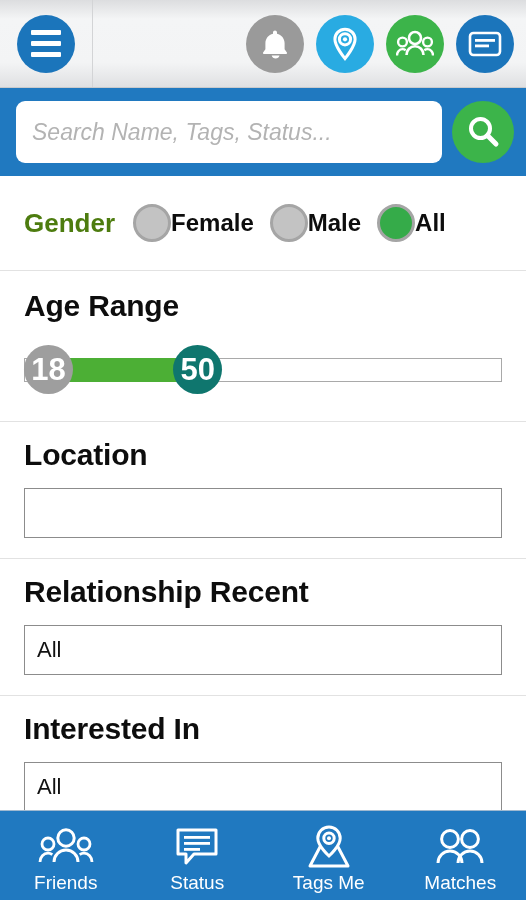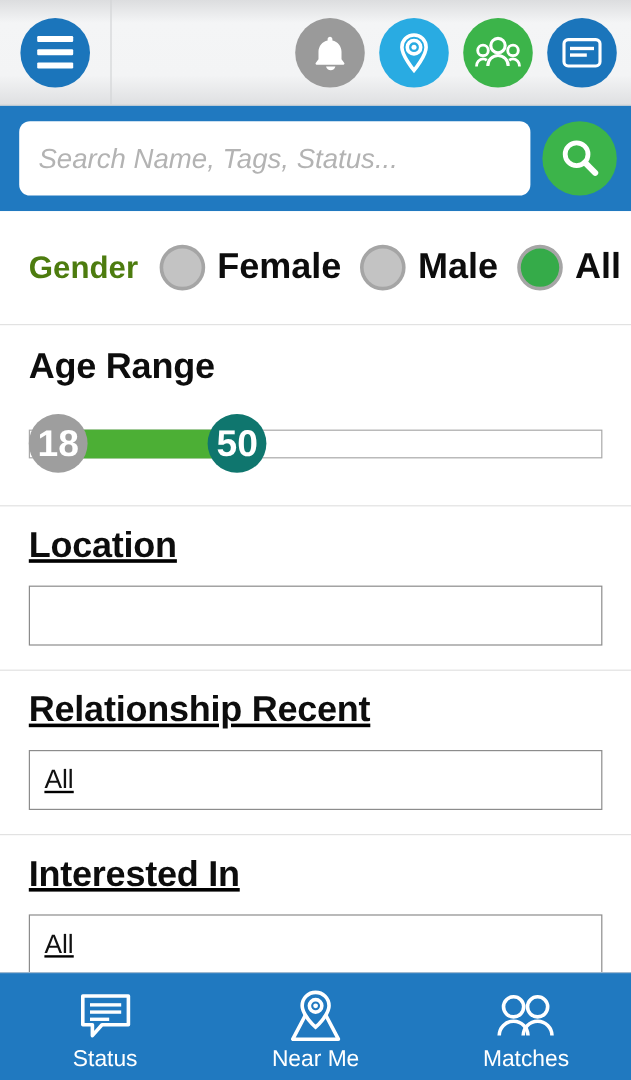--- a/index.html
+++ b/index.html
@@ -99,22 +99,21 @@
   }
   .radio-opt { display: flex; align-items: center; cursor: pointer; }
   .radio-opt + .radio-opt { margin-left: 16px; }
   .radio {
     width: 38px; height: 38px; border-radius: 50%;
     border: 3px solid #a5a5a5; background: #c3c3c3;
     flex: 0 0 38px;
   }
   .radio.on { background: #35ab49; }
   .radio-txt {
-    font-size: 30px; font-weight: bold; color: #0d0d0d;
-    margin-left: 10px;
+    font-size: 24px; font-weight: bold; color: #0d0d0d;
   }
 
   
   .age-sec { padding-top: 18px; padding-bottom: 22px; }
   .slider-wrap {
     position: relative; height: 54px; margin-top: 22px;
   }
   .slider-track {
     position: absolute; left: 0; right: 0; top: 13px;
     height: 24px; border: 1px solid #a9a9a9; background: #fff;
@@ -126,21 +125,21 @@
   .knob {
     position: absolute; top: 0;
     width: 49px; height: 49px; border-radius: 50%;
     background: #9e9e9e;
     display: flex; align-items: center; justify-content: center;
     color: #fff; font-size: 31px; font-weight: bold;
     cursor: pointer;
   }
 
   
-  .field-sec { padding-top: 16px; padding-bottom: 20px; text-decoration: underline; }
+  .field-sec { padding-top: 16px; padding-bottom: 20px; }
   .field-box {
     margin-top: 16px;
     height: 50px; width: 100%;
     border: 1px solid #8c8c8c; background: #fff;
     display: flex; align-items: center;
     padding: 0 12px;
     font-size: 22px; color: #111;
     cursor: pointer;
   }
   .field-box.empty { }
@@ -279,20 +278,33 @@
 
     <div class="section field-sec">
       <div class="sec-title">Interested In</div>
       <div class="field-box">All</div>
     </div>
 
   </div>
 
   <div class="bottomnav">
 
+    <div class="nav-item">
+      <div class="nav-ico">
+        <svg width="56" height="40" viewBox="0 0 56 40">
+          <circle cx="28" cy="11" r="8.2" fill="none" stroke="currentColor" stroke-width="3"></circle>
+          <path d="M16 35c0-6.6 5.4-12 12-12s12 5.4 12 12" fill="none" stroke="currentColor" stroke-width="3"></path>
+          <circle cx="10" cy="17" r="6" fill="none" stroke="currentColor" stroke-width="2.8"></circle>
+          <path d="M2 35c0-4.9 3.6-8.8 8-8.8 1.6 0 3.1.5 4.3 1.4" fill="none" stroke="currentColor" stroke-width="2.8"></path>
+          <circle cx="46" cy="17" r="6" fill="none" stroke="currentColor" stroke-width="2.8"></circle>
+          <path d="M54 35c0-4.9-3.6-8.8-8-8.8-1.6 0-3.1.5-4.3 1.4" fill="none" stroke="currentColor" stroke-width="2.8"></path>
+        </svg>
+      </div>
+      <div class="nav-label">Friends</div>
+    </div>
 
     <div class="nav-item">
       <div class="nav-ico">
         <svg width="46" height="42" viewBox="0 0 46 42">
           <path d="M4 4h38v24H20l-8 9v-9H4z" fill="none" stroke="currentColor" stroke-width="3" stroke-linejoin="round"></path>
           <rect x="10" y="10" width="26" height="2.8" fill="currentColor"></rect>
           <rect x="10" y="16" width="26" height="2.8" fill="currentColor"></rect>
           <rect x="10" y="22" width="16" height="2.8" fill="currentColor"></rect>
         </svg>
       </div>
@@ -301,21 +313,21 @@
 
     <div class="nav-item">
       <div class="nav-ico">
         <svg width="54" height="44" viewBox="0 0 54 44">
           <path d="M27 2c-6.2 0-11.2 5-11.2 11.2C15.8 21 27 31 27 31s11.2-10 11.2-17.8C38.2 7 33.2 2 27 2z" fill="none" stroke="currentColor" stroke-width="3"></path>
           <circle cx="27" cy="13.2" r="5.2" fill="none" stroke="currentColor" stroke-width="3"></circle>
           <circle cx="27" cy="13.2" r="2" fill="currentColor"></circle>
           <path d="M18.5 21 8 41h38L35.5 21" fill="none" stroke="currentColor" stroke-width="3" stroke-linejoin="round"></path>
         </svg>
       </div>
-      <div class="nav-label">Near Me</div>
+      <div class="nav-label">Tags Me</div>
     </div>
 
     <div class="nav-item">
       <div class="nav-ico">
         <svg width="56" height="40" viewBox="0 0 56 40">
           <circle cx="18" cy="12" r="8.4" fill="none" stroke="currentColor" stroke-width="3"></circle>
           <path d="M6 36c0-6.6 5.4-12 12-12s12 5.4 12 12" fill="none" stroke="currentColor" stroke-width="3"></path>
           <circle cx="38" cy="12" r="8.4" fill="none" stroke="currentColor" stroke-width="3"></circle>
           <path d="M26 36c0-6.6 5.4-12 12-12s12 5.4 12 12" fill="none" stroke="currentColor" stroke-width="3"></path>
         </svg>

